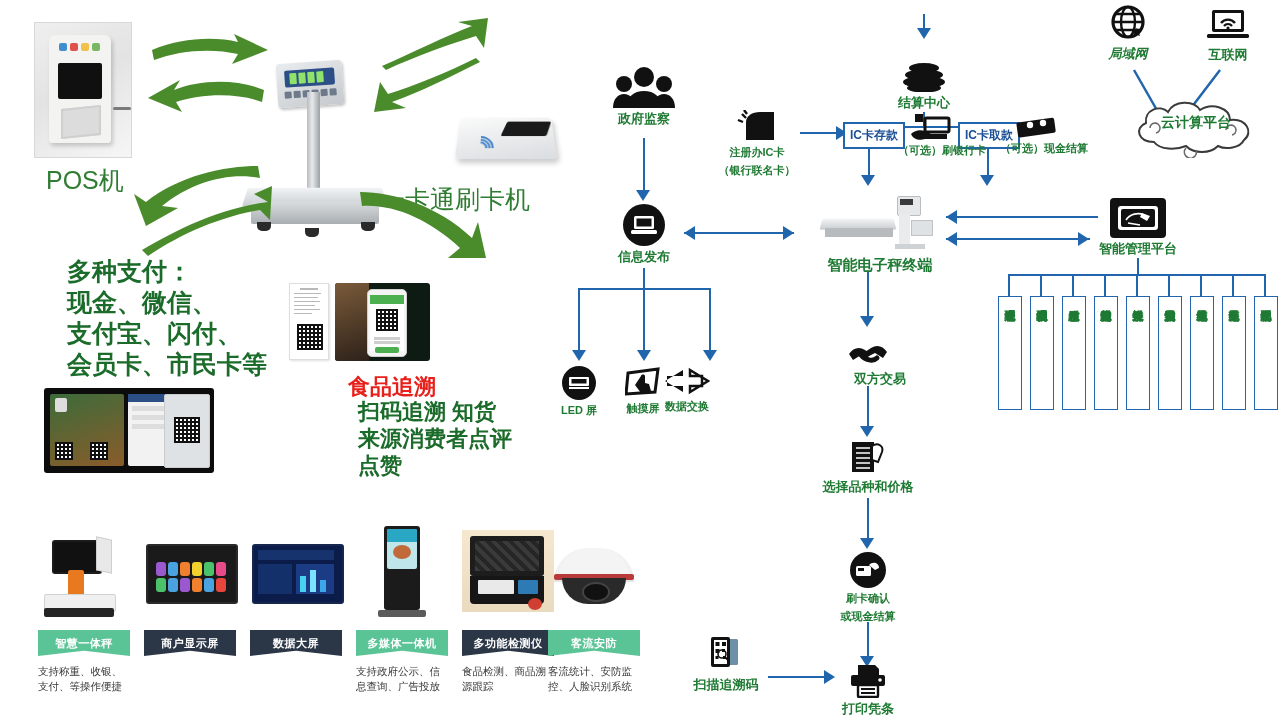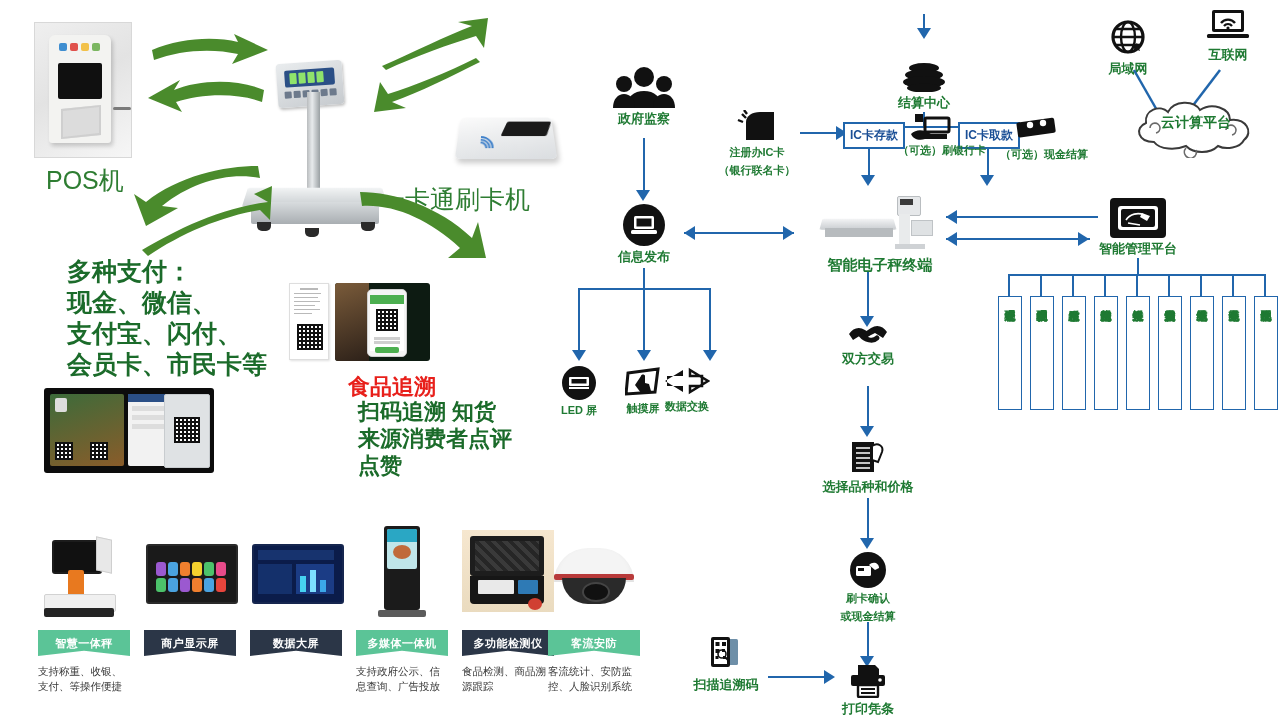--- a/index.html
+++ b/index.html
@@ -477,21 +477,21 @@
   </svg>
   <div class="cap sm" style="margin-top:1px;">（可选）刷银行卡</div>
 </div>
 
 <div class="node" style="left:1000px;top:112px;width:74px;">
   <svg class="icon" width="44" height="28" viewBox="0 0 44 28">
     <rect x="2" y="8" width="38" height="15" rx="2" fill="#111" transform="rotate(-8 22 15)"></rect>
     <circle cx="15" cy="13" r="3.2" fill="#fff"></circle>
       <circle cx="28" cy="11" r="3.2" fill="#fff"></circle>
   </svg>
-  <div class="cap sm" style="margin-top:7px;">（可选）现金结算</div>
+  <div class="cap sm" style="margin-top:1px;">（可选）现金结算</div>
 </div>
 
 <div class="vline" style="left:868px;top:147px;height:32px;"></div>
 <div class="ar-d" style="left:861px;top:175px;"></div>
 <div class="vline" style="left:987px;top:147px;height:32px;"></div>
 <div class="ar-d" style="left:980px;top:175px;"></div>
 
 <div class="node" style="left:812px;top:192px;width:136px;">
   <div style="position:relative;width:122px;height:62px;margin:0 auto;">
     <div style="position:absolute;left:2px;top:24px;width:74px;height:16px;background:linear-gradient(180deg,#f4f5f6,#c9cdd0);transform:perspective(140px) rotateX(46deg);border-radius:2px;"></div>
@@ -565,21 +565,21 @@
 <div class="vsys" style="left:1190px;top:296px;">
     <span>电子结算系统</span>
   </div>
 <div class="vsys" style="left:1222px;top:296px;">
     <span>电子商务系统</span>
   </div>
 <div class="vsys" style="left:1254px;top:296px;">
     <span>物流配送系统</span>
   </div>
 
-<div class="node" style="left:1096px;top:18px;width:64px;">
+<div class="node" style="left:1096px;top:3px;width:64px;font-style:italic;">
   <svg class="icon" width="40" height="40" viewBox="0 0 40 40">
     <circle cx="20" cy="19" r="15" fill="none" stroke="#111" stroke-width="3.2"></circle>
     <ellipse cx="20" cy="19" rx="7" ry="15" fill="none" stroke="#111" stroke-width="2.4"></ellipse>
     <path d="M5 19 H35 M7.5 11 H32.5 M7.5 27 H32.5" stroke="#111" stroke-width="2.4"></path>
     <path d="M24 30 l8 3 -3 -8 z" fill="#111"></path>
   </svg>
   <div class="cap">局域网</div>
 </div>
 
 <div class="node" style="left:1196px;top:8px;width:64px;">
@@ -611,21 +611,21 @@
     <path d="M20 32 a5 5 0 1 1 6 5" fill="none" stroke="#6a6a6a" stroke-width="1.6"></path>
     <path d="M96 34 a5 5 0 1 1 6 5" fill="none" stroke="#6a6a6a" stroke-width="1.6"></path>
     <path d="M56 52 a6 6 0 1 0 10 2" fill="none" stroke="#6a6a6a" stroke-width="1.6"></path>
   </svg>
   <div class="cap" style="position:absolute;left:0;top:18px;width:132px;text-align:center;font-size:14px;color:#1f7a33;font-weight:700;">云计算平台</div>
 </div>
 
 <div class="vline" style="left:867px;top:272px;height:48px;"></div>
 <div class="ar-d" style="left:860px;top:316px;"></div>
 
-<div class="node" style="left:830px;top:318px;width:76px;">
+<div class="node" style="left:830px;top:338px;width:76px;text-align:right;">
   <svg class="icon" width="42" height="30" viewBox="0 0 42 30">
     <path d="M2 16 C6 10 12 8 18 12 L24 16 L20 20 L14 17 L6 22 Z" fill="#111"></path>
     <path d="M40 14 C36 8 30 6 24 10 L18 14 L22 18 L28 15 L36 20 Z" fill="#111"></path>
     <path d="M14 17 C18 22 26 24 30 20" stroke="#111" stroke-width="5" fill="none" stroke-linecap="round"></path>
   </svg>
   <div class="cap">双方交易</div>
 </div>
 
 <div class="vline" style="left:867px;top:386px;height:44px;"></div>
 <div class="ar-d" style="left:860px;top:426px;"></div>

